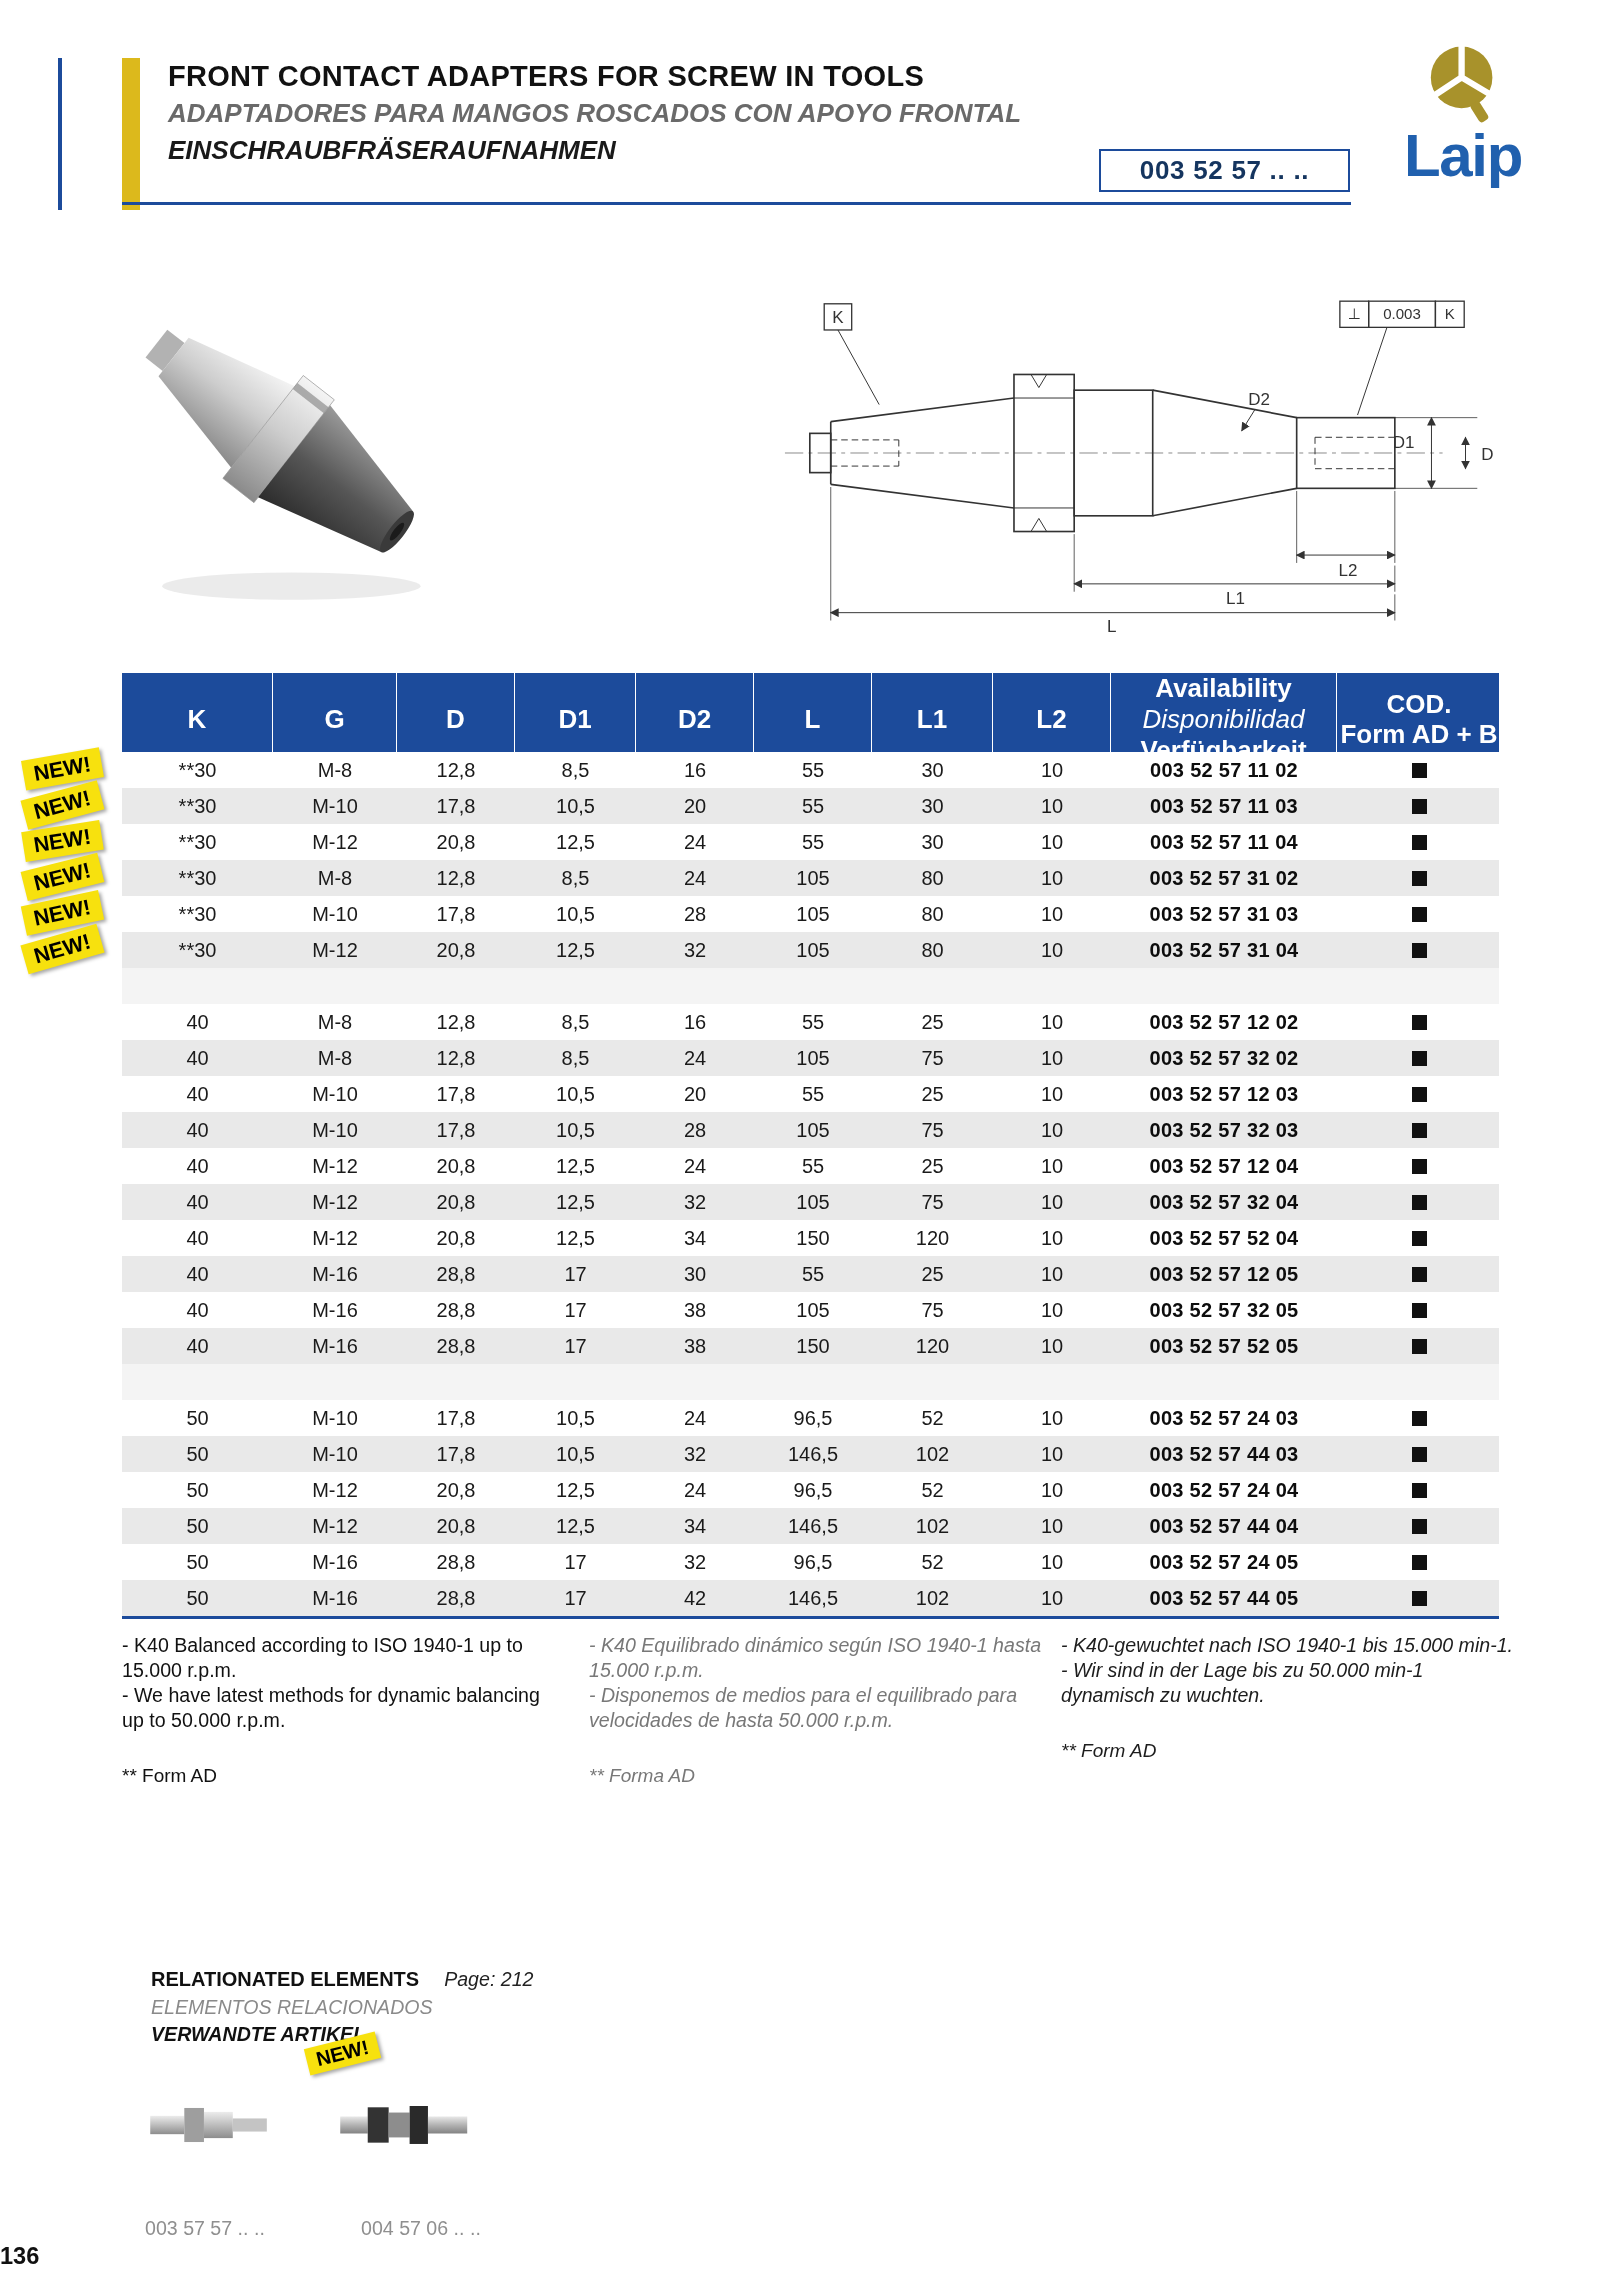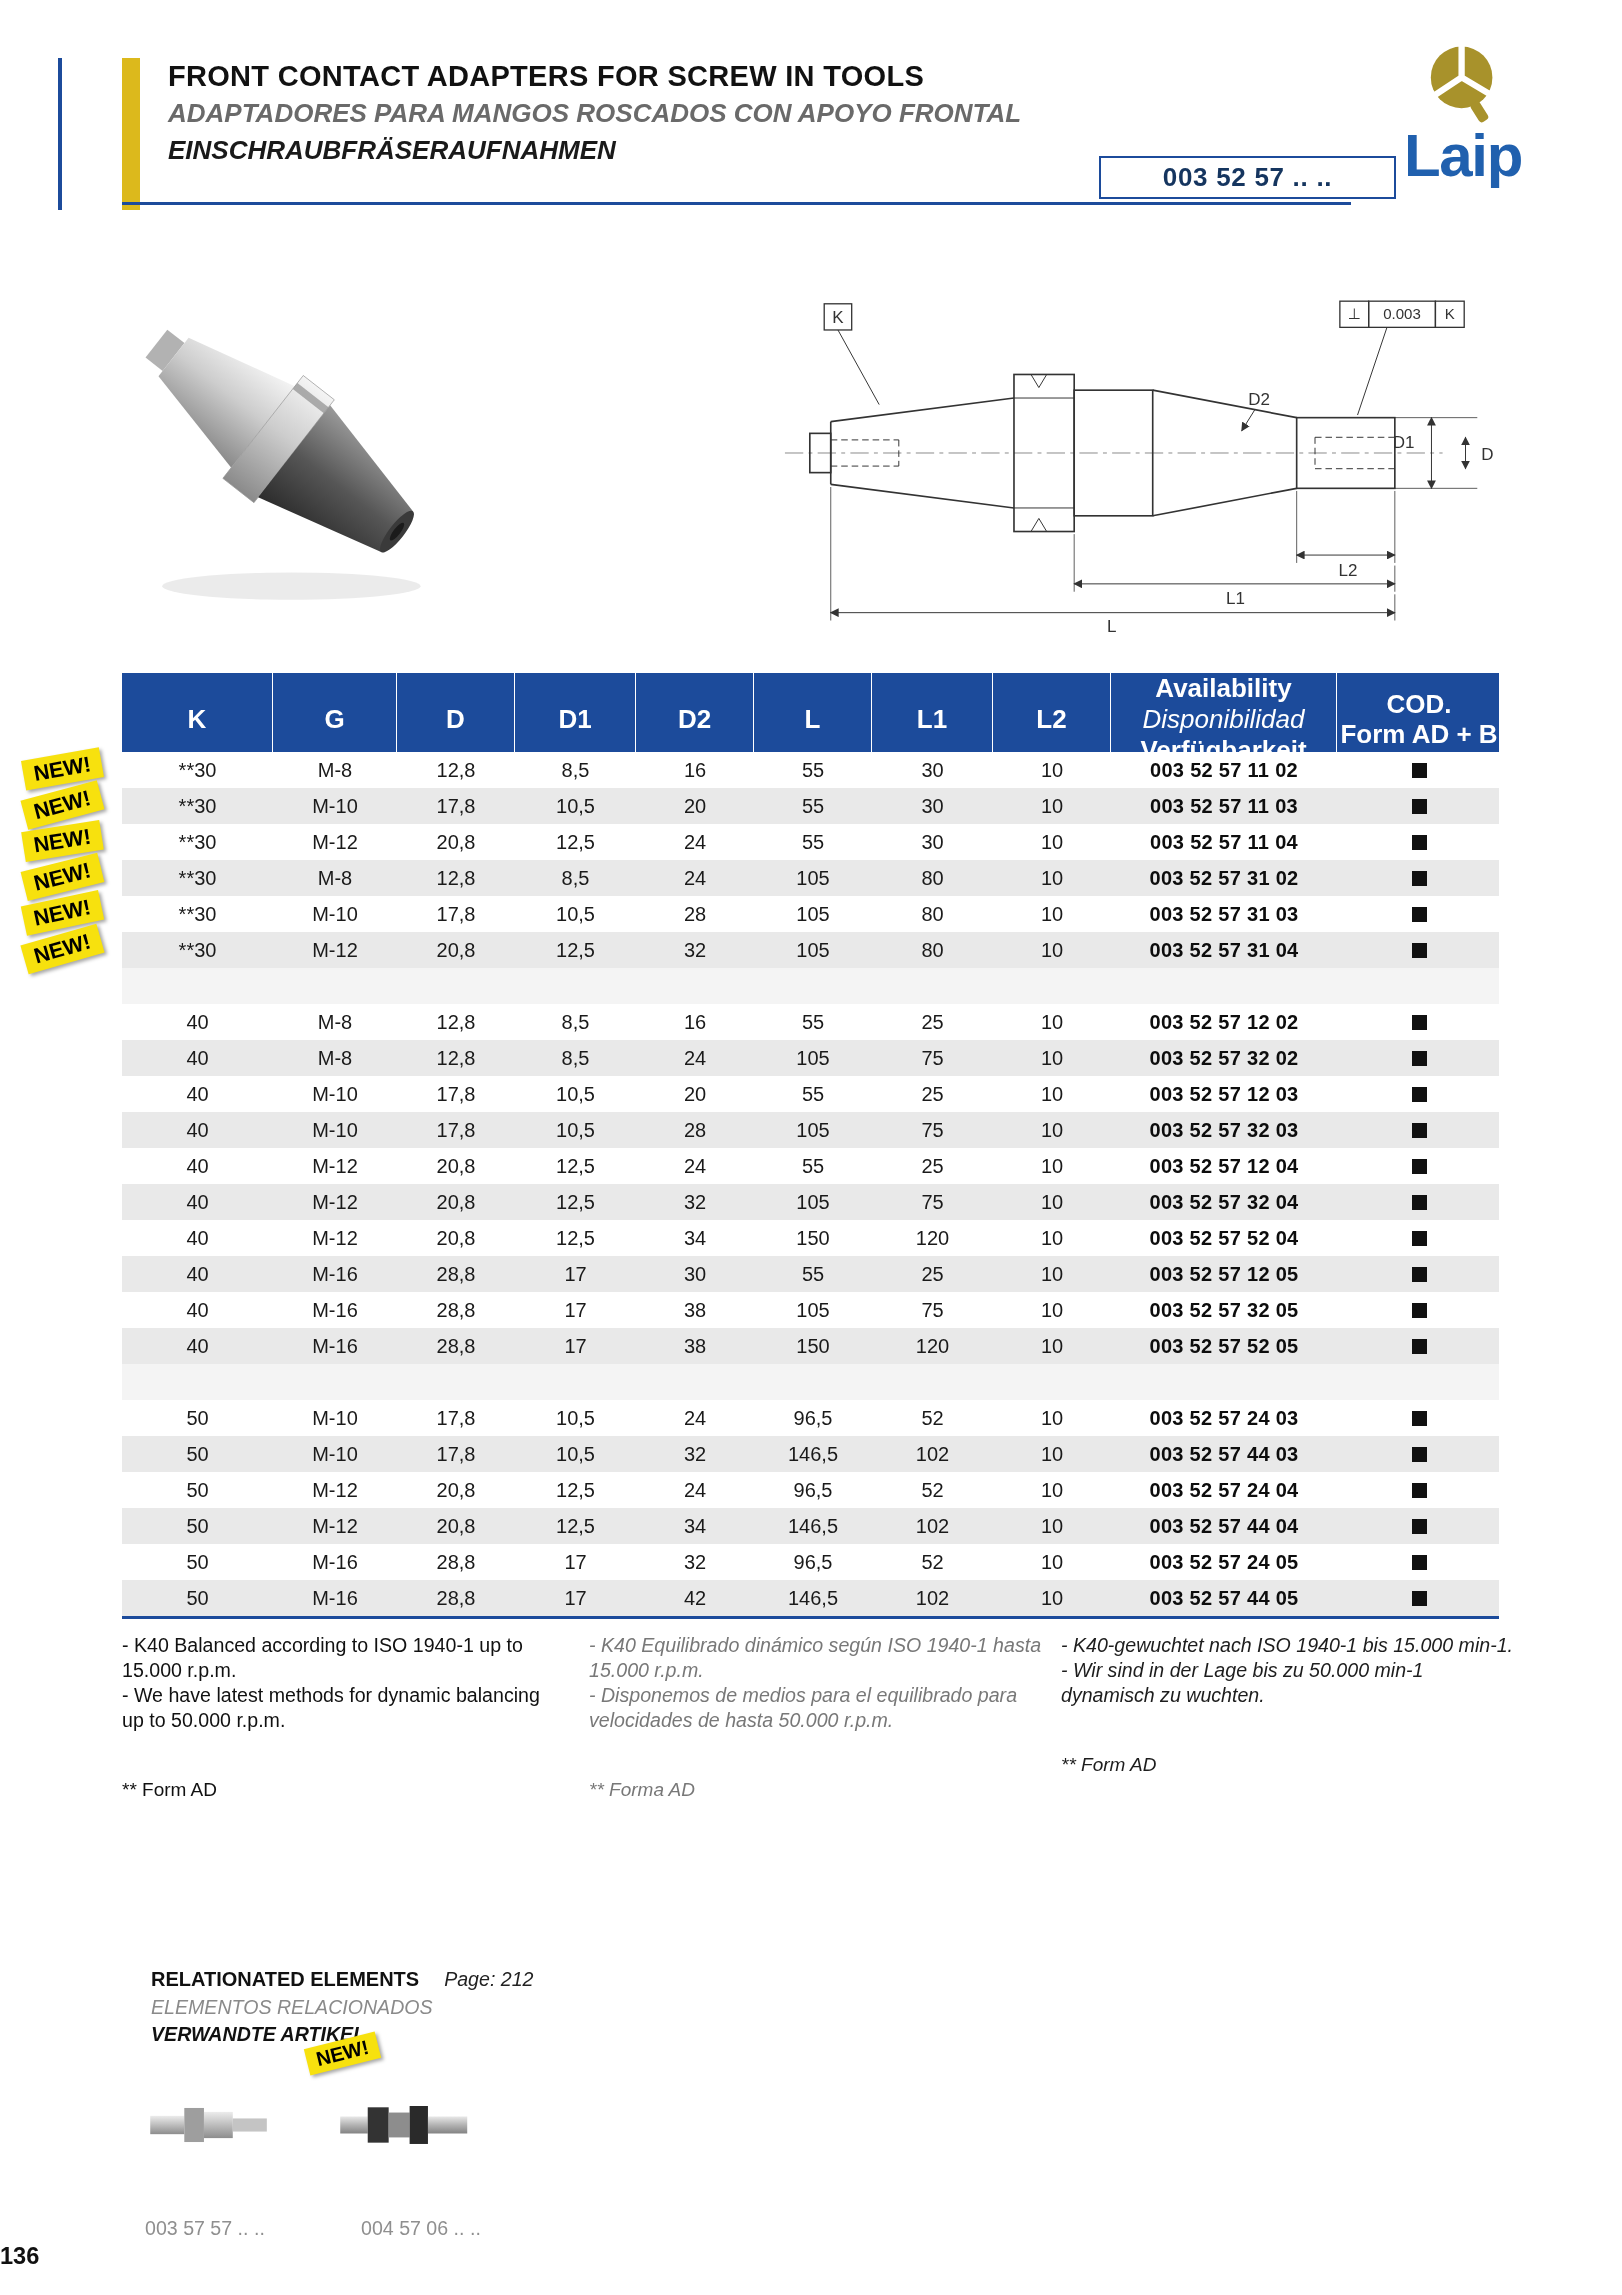--- a/index.html
+++ b/index.html
@@ -12,21 +12,21 @@
   .abs { position:absolute; }
 
   
   .left-navy-line { left:58px; top:58px; width:3.9px; height:152px; background:#1c4b9b; }
   .gold-bar { left:122px; top:58px; width:18.3px; height:152px; background:#dcb91c; }
   .title-en { left:168px; top:60px; font-size:29px; font-weight:bold; letter-spacing:0.3px; color:#111; }
   .title-es { left:168px; top:98px; font-size:26px; font-weight:bold; font-style:italic; color:#6a6a6a; }
   .title-de { left:168px; top:135px; font-size:26px; font-weight:bold; font-style:italic; color:#1a1a1a; }
   .header-rule { left:122px; top:202px; width:1229px; height:3.3px; background:#1c4b9b; }
   .code-box {
-    left:1099px; top:156px; width:297px; height:43px; background:#fff;
+    left:1099px; top:149px; width:251px; height:43px; background:#fff;
     border:2.6px solid #1c4b9b; display:flex; align-items:center; justify-content:center;
     font-size:26px; font-weight:bold; color:#15355f; letter-spacing:0.7px;
   }
   .logo-wrap { left:1368px; top:41px; width:190px; text-align:center; }
   .logo-icon { width:84px; height:84px; display:inline-block; }
   .logo-text { font-size:60px; font-weight:bold; color:#2060ae; letter-spacing:-1.3px; line-height:.95; }
 
   
   .photo { left:118px; top:288px; width:340px; height:327px; }
   .photo svg { overflow:visible; width:100%; height:100%; }
@@ -68,21 +68,21 @@
     padding:2px 10.5px; transform:rotate(-13deg);
     box-shadow:2px 2.6px 3.9px rgba(0,0,0,.35);
     white-space:nowrap;
   }
   .bottom-rule { width:1377px; height:3.3px; background:#1c4b9b; }
 
   
   .notes-en { left:122px; top:1633px; width:445px; font-size:19.6px; line-height:1.28; color:#111; }
   .notes-es { left:589px;  top:1633px; width:458px; font-size:19.6px; line-height:1.28; font-style:italic; color:#787878; }
   .notes-de { left:1061px; top:1633px; width:452px; font-size:19.6px; line-height:1.28; font-style:italic; color:#1d1d1d; }
-  .notes-en .form, .notes-es .form, .notes-de .form { margin-top:45px; font-style:normal; font-size:19px; }
+  .notes-en .form, .notes-es .form, .notes-de .form { margin-top:31px; font-style:normal; font-size:19px; }
   .notes-es .form { font-style:italic; }
   .notes-de .form { font-style:italic; }
 
   
   .rel-title-row { left:151px; top:1968px; width:589px; display:flex; gap:25px; align-items:baseline; }
   .rel-title-en { font-size:20px; font-weight:bold; color:#111; }
   .rel-page { font-size:19.6px; font-style:italic; color:#222; }
   .rel-title-es { left:151px; top:1996px; font-size:19.6px; font-style:italic; color:#8a8a8a; }
   .rel-title-de { left:151px; top:2023px; font-size:19.6px; font-weight:bold; font-style:italic; color:#111; }
   .thumb { width:131px; height:118px; }

